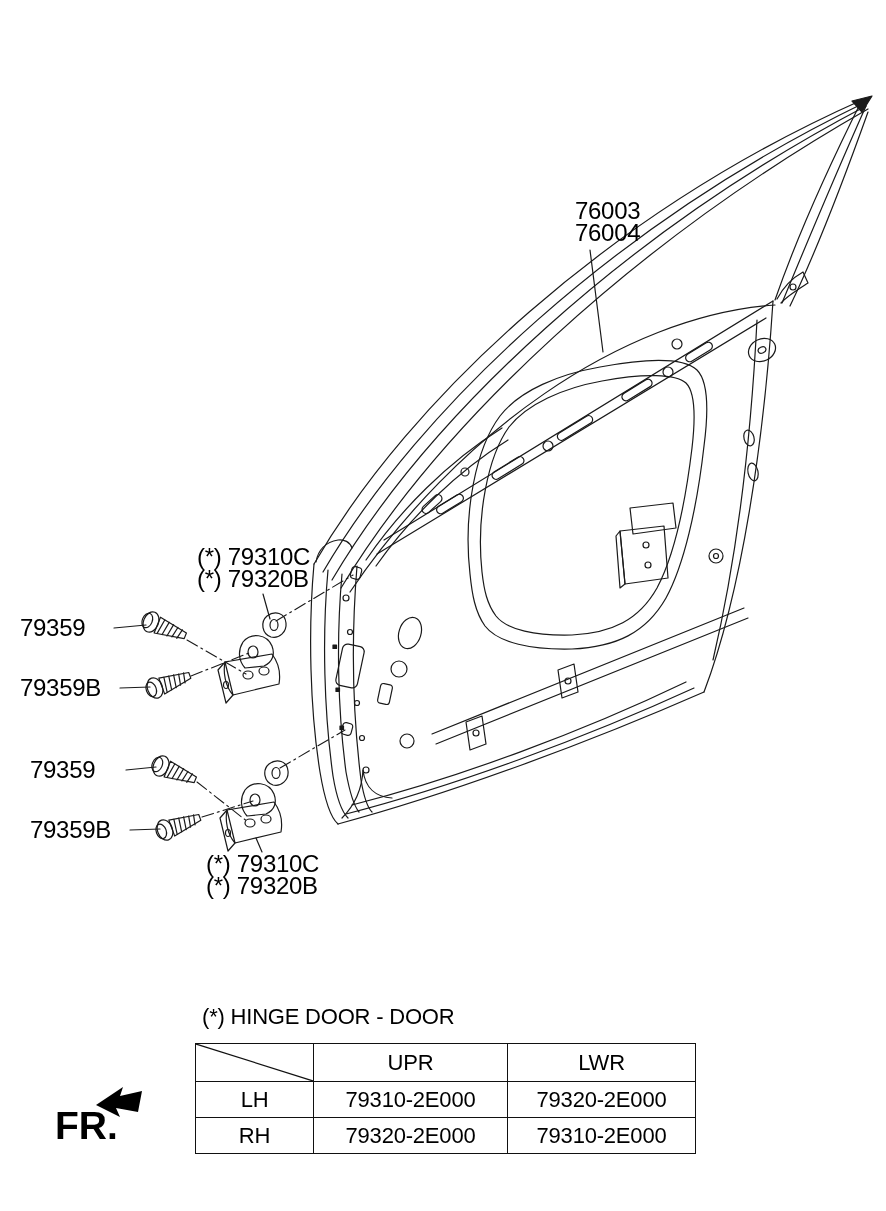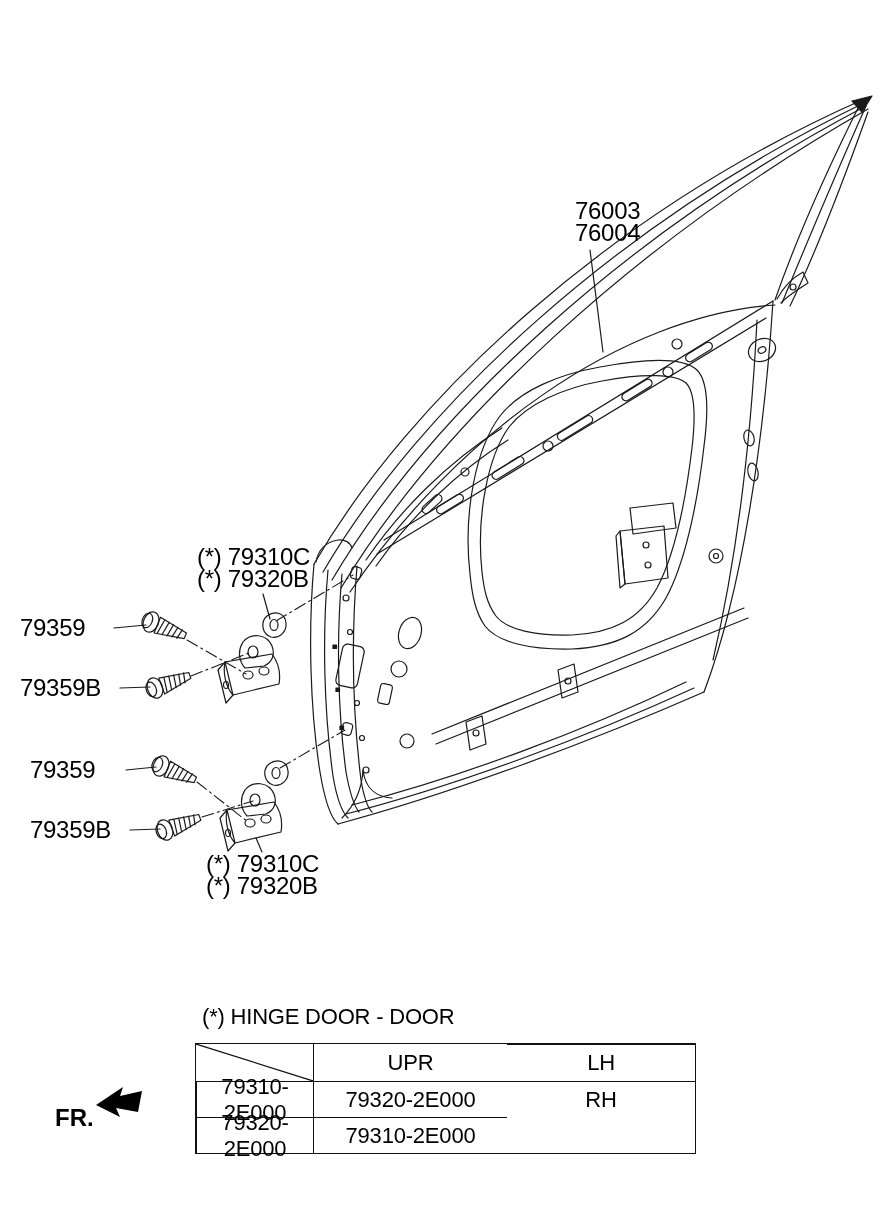--- a/index.html
+++ b/index.html
@@ -12,21 +12,21 @@
   #table-title{position:absolute;left:202px;top:1004px;font-size:22px;letter-spacing:-0.2px;}
   #hinge-table{position:absolute;left:195px;top:1043px;display:grid;
      grid-template-columns:117px 194px 188px;grid-template-rows:37px 36px 36px;
      border:1.6px solid #111;}
   .tc{display:flex;align-items:center;justify-content:center;font-size:22px;
       border-left:1.4px solid #111;border-top:1.4px solid #111;letter-spacing:-0.2px;text-align:center;}
   .nl{border-left:none;}
   .nt{border-top:none;}
   .corner{position:relative;}
   .corner svg{position:absolute;left:0;top:0;}
-  #fr-label{position:absolute;left:55px;top:1104px;font-size:24px;font-weight:bold;letter-spacing:0px;}
+  #fr-label{position:absolute;left:55px;top:1104px;font-size:39px;font-weight:bold;letter-spacing:0px;}
   #fr-arrow{position:absolute;left:92px;top:1082px;}
 </style>
 </head>
 <body>
 
 <svg id="art" width="886" height="1211" viewBox="0 0 886 1211">
   <defs>
     <g id="hinge" stroke="#1a1a1a" fill="none" stroke-width="1.2" stroke-linejoin="round" stroke-linecap="round">
       <path d="M52,6 C60,0 70,3 71,13 C72,22 64,29 56,27 C47,24 45,12 52,6 Z"></path>
       <ellipse cx="59" cy="15" rx="4" ry="5.5"></ellipse>
@@ -208,20 +208,21 @@
 <div id="table-title">(*) HINGE DOOR - DOOR</div>
 
 <div id="hinge-table">
   <div class="tc nl nt corner">
     <svg width="117" height="37">
       <line x1="0" y1="0" x2="117" y2="37" stroke="#111" stroke-width="1.2"></line>
     </svg>
     <span></span>
   </div>
   <div class="tc nt">UPR</div>
+  <div class="tc nt">LWR</div>
 
   <div class="tc nl">LH</div>
   <div class="tc">79310-2E000</div>
   <div class="tc">79320-2E000</div>
 
   <div class="tc nl">RH</div>
   <div class="tc">79320-2E000</div>
   <div class="tc">79310-2E000</div>
 </div>
 

